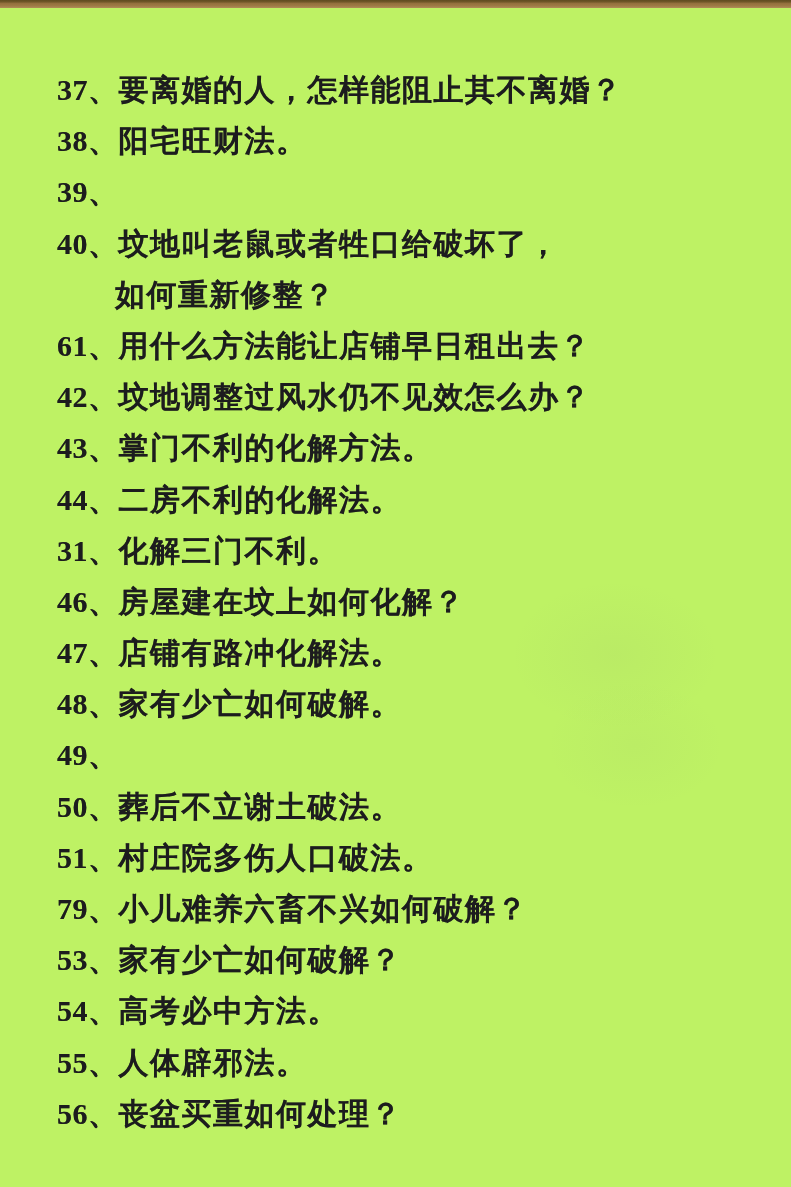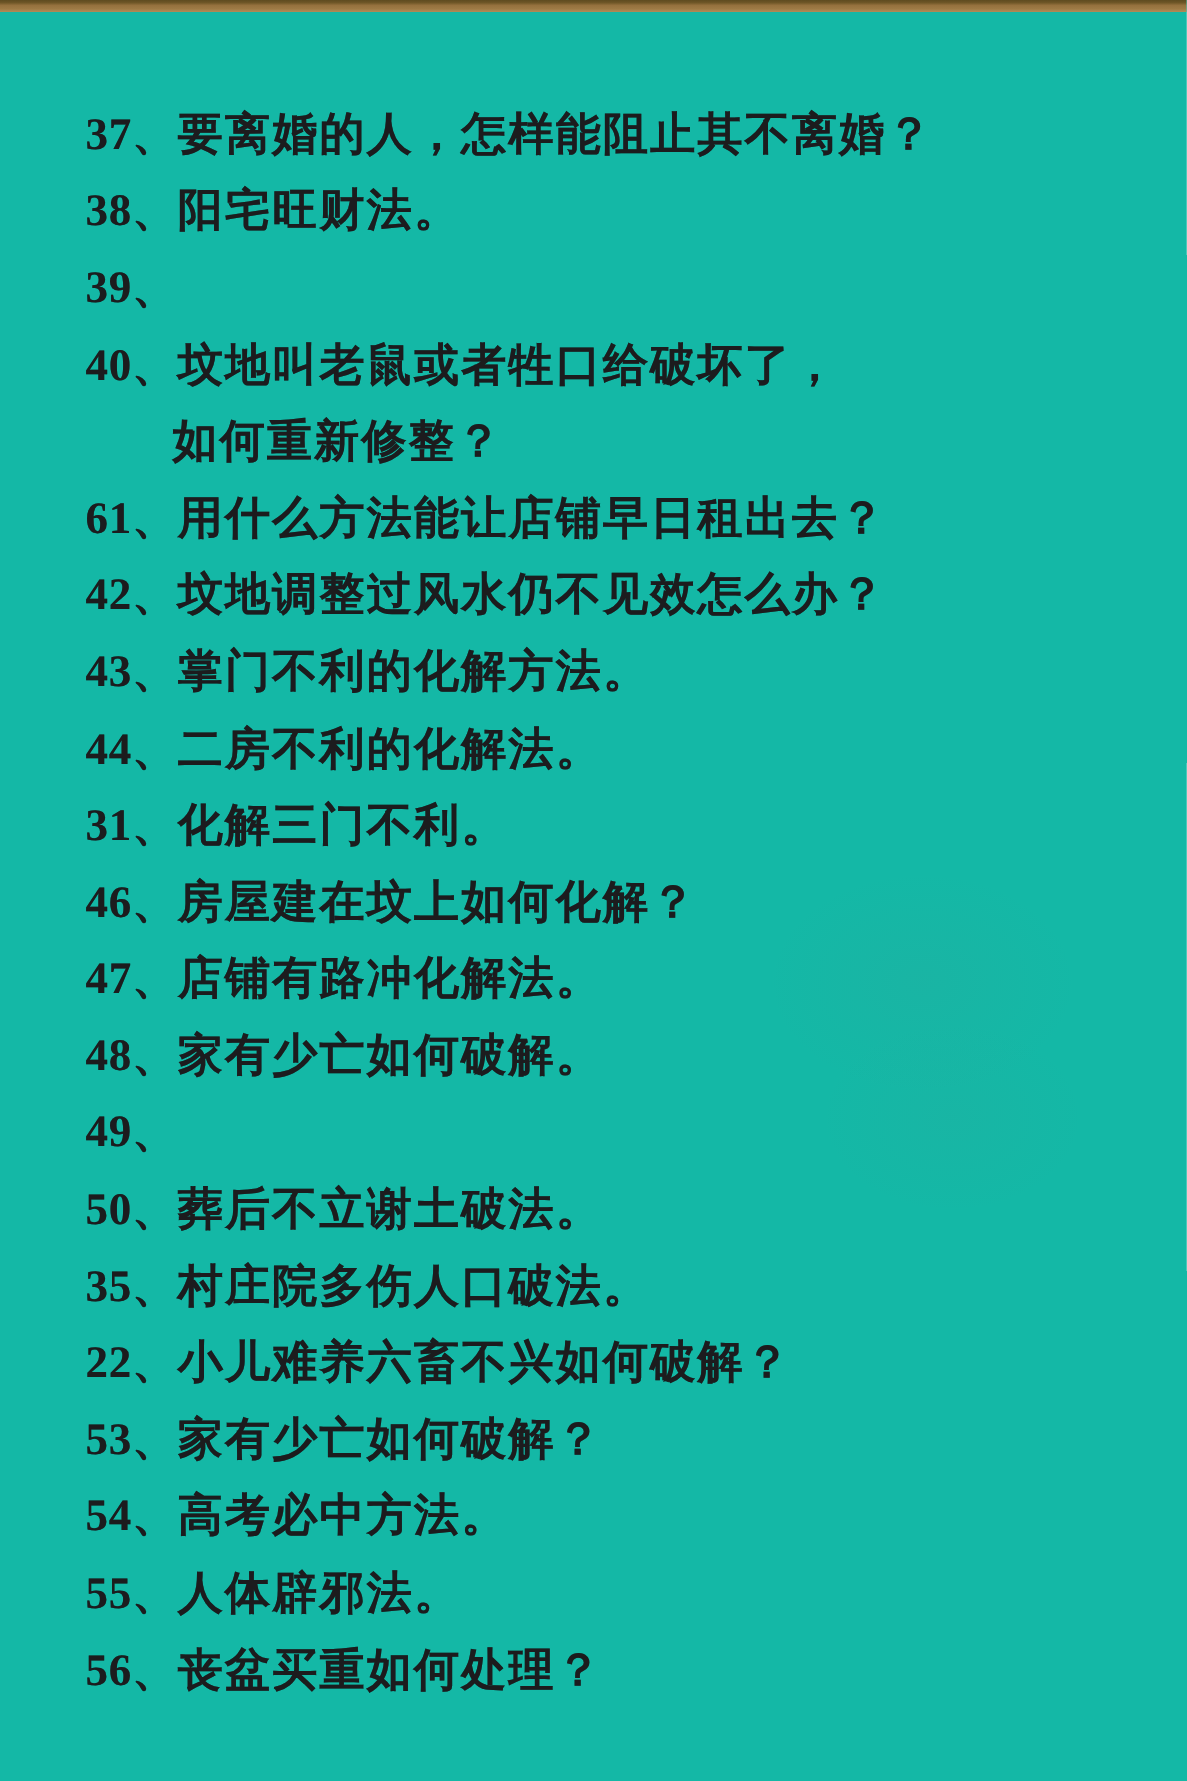--- a/index.html
+++ b/index.html
@@ -10,21 +10,21 @@
     width: 791px;
     height: 1187px;
     background: #fcfcfc;
     overflow: hidden;
     position: relative;
     font-family: "Liberation Serif", "DejaVu Serif", serif;
   }
   .page {
     position: absolute;
     inset: 0;
-    background: #14b8a6;
+    background: #bef264;
     padding-left: 44px;
   }
   
   .top-bar {
     position: absolute;
     top: 0; left: 0;
     width: 791px;
     height: 8px;
     background: linear-gradient(180deg,
       #5e4b20 0%, #6e5627 22%,
@@ -149,26 +149,26 @@
     <div class="row">
       <span class="num">49、</span>
     </div>
 
     <div class="row">
       <span class="num">50、</span>
       <span class="txt">葬后不立谢土破法。</span>
     </div>
 
     <div class="row">
-      <span class="num">35、</span>
+      <span class="num">51、</span>
       <span class="txt">村庄院多伤人口破法。</span>
     </div>
 
     <div class="row">
-      <span class="num">22、</span>
+      <span class="num">79、</span>
       <span class="txt">小儿难养六畜不兴如何破解？</span>
     </div>
 
     <div class="row">
       <span class="num">53、</span>
       <span class="txt">家有少亡如何破解？</span>
     </div>
 
     <div class="row">
       <span class="num">54、</span>

